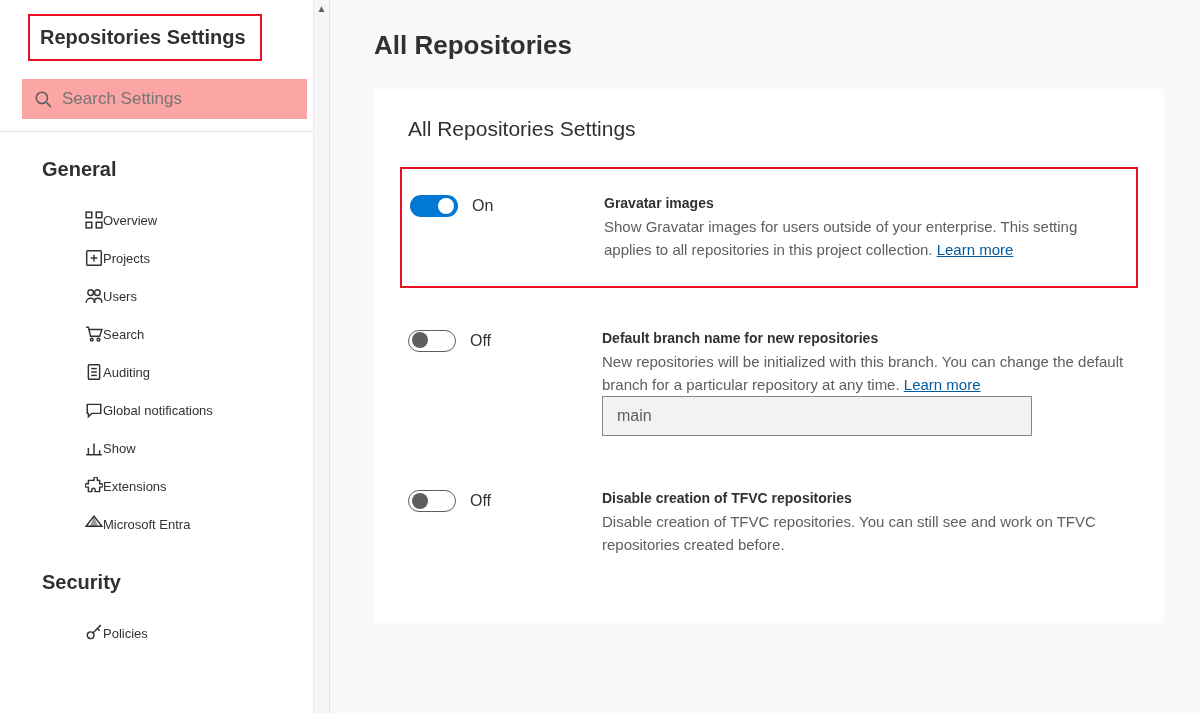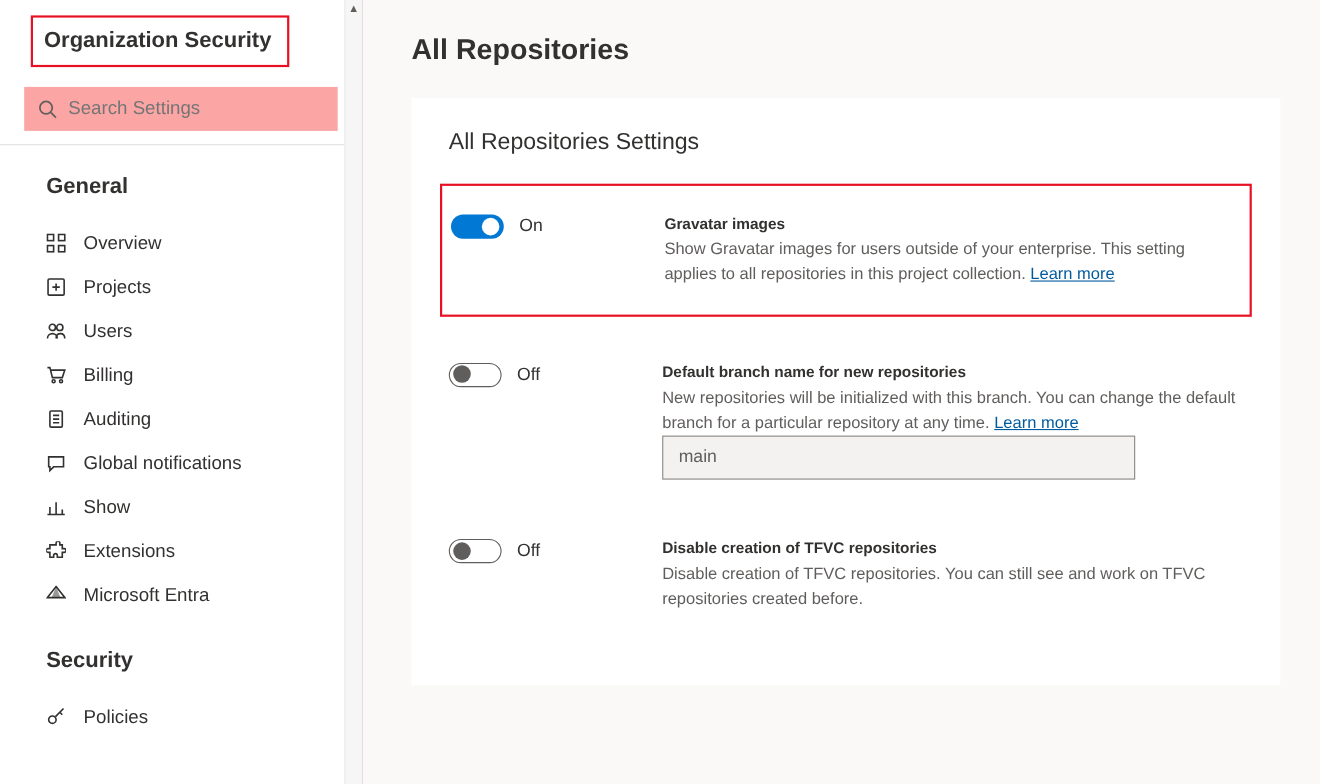--- a/index.html
+++ b/index.html
@@ -63,25 +63,26 @@
     padding: 22px 0 0 0;
   }
   .section-heading {
     font-size: 20px;
     font-weight: 600;
     padding: 4px 22px 20px 42px;
   }
   .nav-item {
     display: flex;
     align-items: center;
-    gap: 16px;
+    gap: 0;
     padding: 10px 22px 10px 42px;
-    font-size: 17px;
+    font-size: 13px;
     color: #323130;
     cursor: pointer;
+    margin-left: 43px;
   }
   .nav-icon {
     width: 18px; height: 18px;
     display:flex; align-items:center; justify-content:center;
     color:#323130;
   }
   .nav-icon svg { width:18px; height:18px; }
   
   .scrollbar {
     position: absolute;
@@ -195,21 +196,21 @@
     padding: 0 14px;
     font-size: 16px;
     color: #605e5c;
   }
 </style>
 </head>
 <body>
 
 <div class="sidebar">
   <div class="sidebar-header">
-    <span class="sidebar-header-box">Organization Security</span>
+    <span class="sidebar-header-box">Repositories Settings</span>
   </div>
   <div class="search-wrap">
     <div class="search-box">
       <span class="nav-icon">
         <svg viewBox="0 0 16 16" fill="none" stroke="#605e5c" stroke-width="1.4">
             <circle cx="7" cy="7" r="5"></circle>
             <line x1="11" y1="11" x2="15" y2="15"></line>
           </svg>
       </span>
       <input class="search-input" placeholder="Search Settings" style="">
@@ -253,21 +254,21 @@
       <span>Users</span>
     </div>
     <div class="nav-item">
       <span class="nav-icon">
         <svg viewBox="0 0 16 16" fill="none" stroke="#323130" stroke-width="1.3">
             <path d="M1 2h2l2 8h8l2-6H4"></path>
             <circle cx="6" cy="13" r="1.2"></circle>
             <circle cx="12" cy="13" r="1.2"></circle>
           </svg>
       </span>
-      <span>Billing</span>
+      <span>Search</span>
     </div>
     <div class="nav-item">
       <span class="nav-icon">
         <svg viewBox="0 0 16 16" fill="none" stroke="#323130" stroke-width="1.3">
             <rect x="3" y="1.5" width="10" height="13" rx="1"></rect>
             <line x1="5.5" y1="5" x2="10.5" y2="5"></line>
             <line x1="5.5" y1="8" x2="10.5" y2="8"></line>
             <line x1="5.5" y1="11" x2="10.5" y2="11"></line>
           </svg>
       </span>

